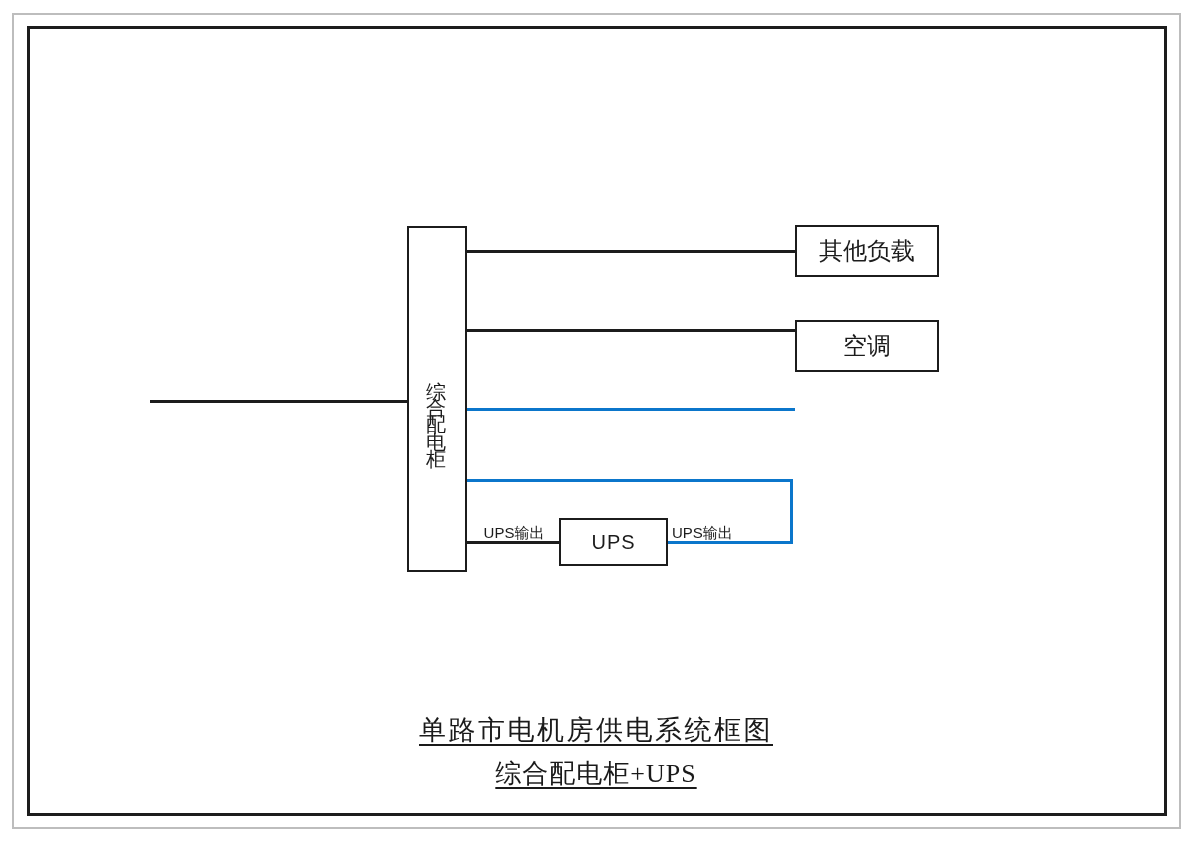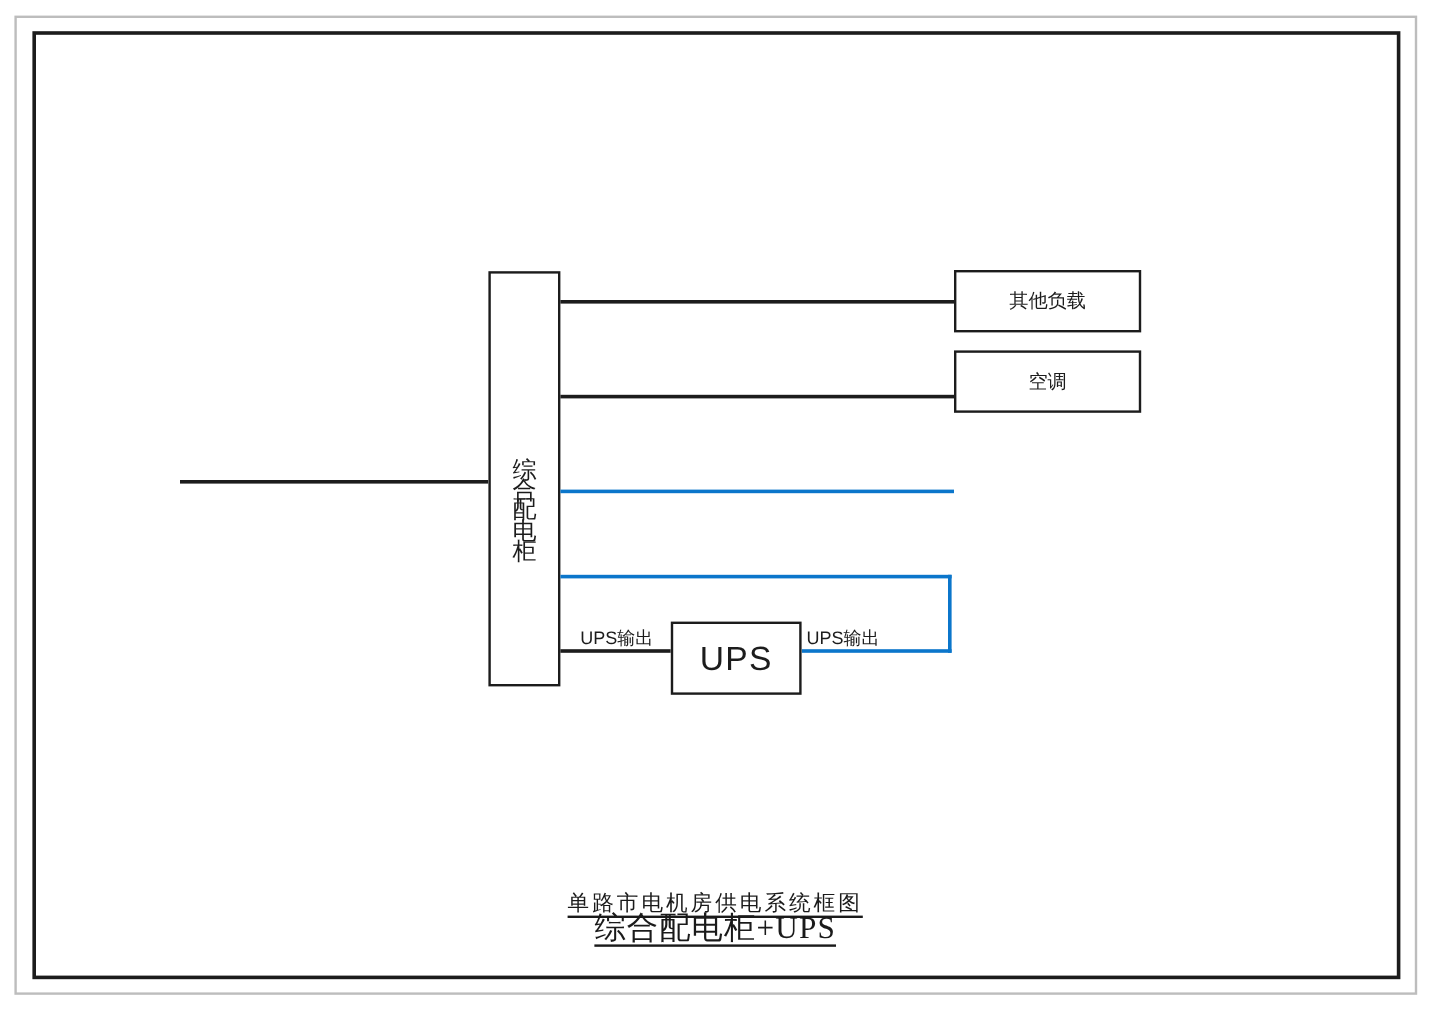--- a/index.html
+++ b/index.html
@@ -37,49 +37,49 @@
     text-align:center;font-size:20px;line-height:24px;color:var(--ink);
   }
   .cabinet{
     left:407px;top:226px;width:60px;height:346px;
   }
   .cabinet-text{
     writing-mode:vertical-rl;text-orientation:upright;
     font-size:20px;letter-spacing:17px;margin-bottom:-17px;
     white-space:nowrap;color:var(--ink);
   }
-  .load-box{left:795px;width:156px;height:52px;font-size:16px;}
+  .load-box{left:795px;width:144px;height:52px;font-size:24px;}
   .load-other{top:225px;}
-  .load-ac{top:292px;}
+  .load-ac{top:320px;}
   .load-it{top:382px;}
   .conn{left:467px;width:328px;}
   .conn-other{top:250px;}
   .conn-ac{top:329px;}
   .conn-it{top:408px;}
   .fb-top{left:467px;top:479px;width:326px;}
   .fb-right{left:790px;top:479px;height:65px;}
   .fb-bottom{left:668px;top:541px;width:125px;}
   .ups-in-line{left:467px;top:541px;width:92px;}
-  .ups-box{left:559px;top:518px;width:109px;height:61px;font-size:28px;letter-spacing:1px;}
+  .ups-box{left:559px;top:518px;width:109px;height:48px;font-size:20px;letter-spacing:1px;}
   .ups-small-label{
     position:absolute;top:524px;font-size:15px;line-height:17px;color:var(--ink);
     white-space:nowrap;
   }
   .ups-in-label{left:477px;width:74px;text-align:center;}
   .ups-out-label{left:672px;text-align:right;}
   .title-block{
     position:absolute;left:0;top:0;width:1191px;height:842px;pointer-events:none;
   }
   .title-line{
     position:absolute;left:96px;width:1000px;text-align:center;
     font-family:"Liberation Serif", serif;color:#1a1a1a;
     text-decoration:underline;text-underline-offset:5px;
     text-decoration-thickness:2px;
   }
-  .title-main{top:736px;font-size:18px;letter-spacing:2.5px;line-height:32px;}
+  .title-main{top:714px;font-size:27px;letter-spacing:2.5px;line-height:32px;}
   .title-sub{top:760px;font-size:26px;letter-spacing:1px;line-height:28px;}
 </style>
 </head>
 <body>
 
 <div id="stage">
 
   <div class="outer-frame"></div>
   <div class="inner-frame"></div>
 

